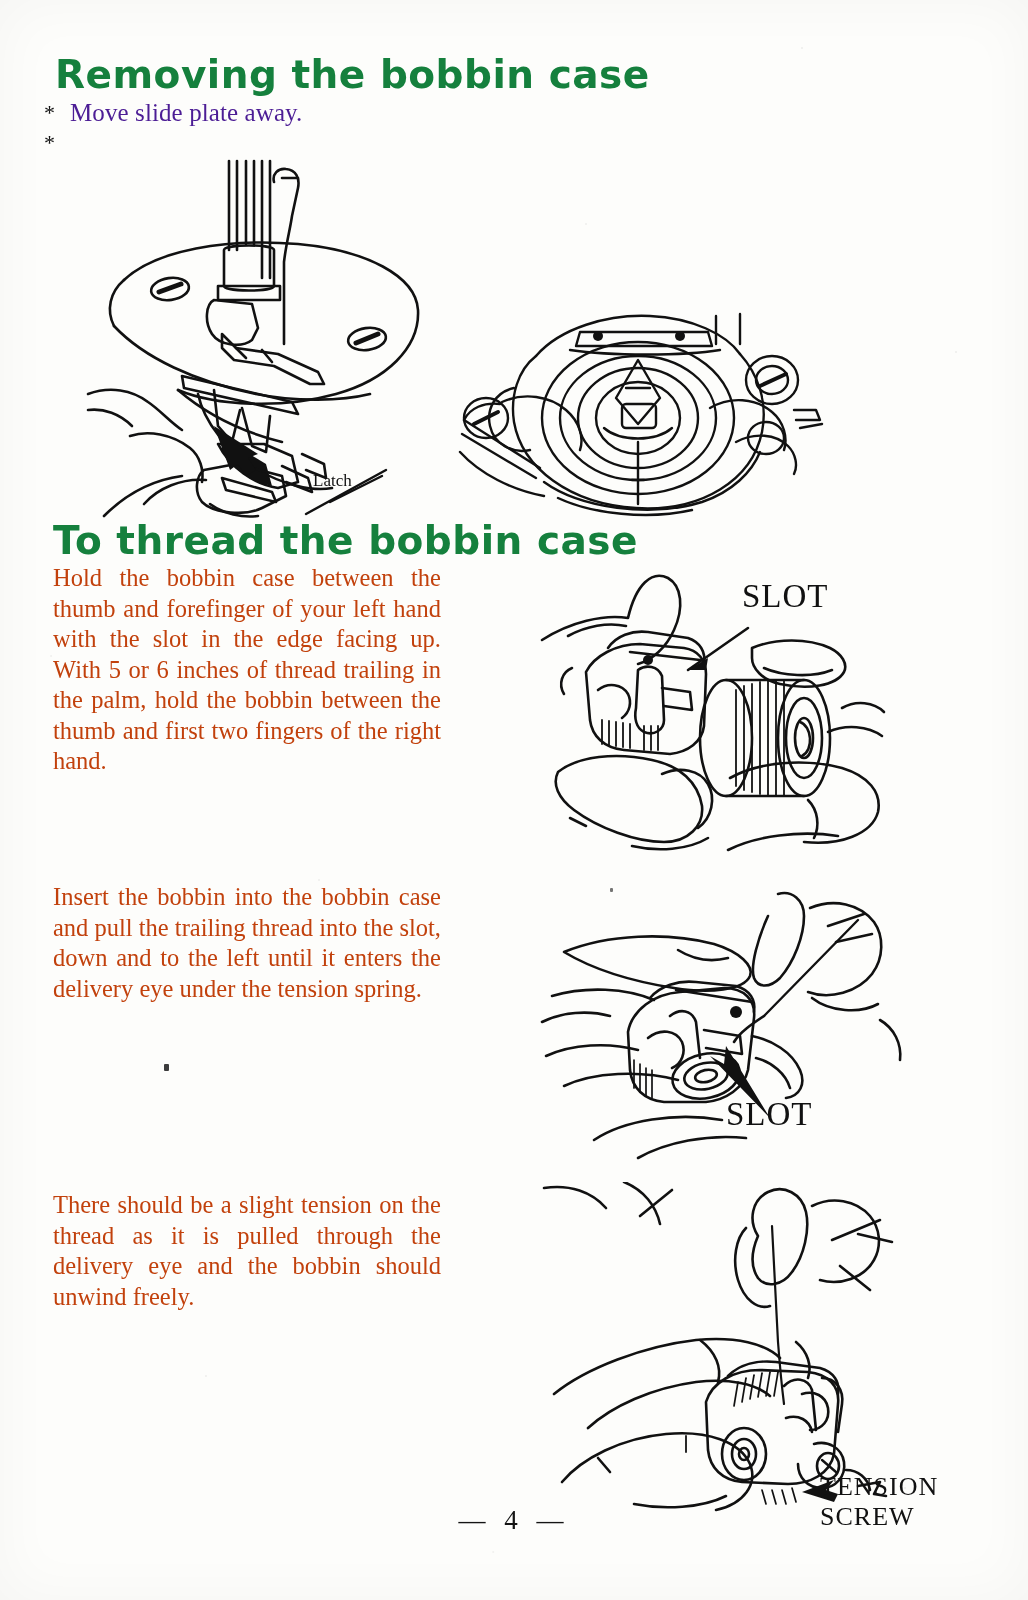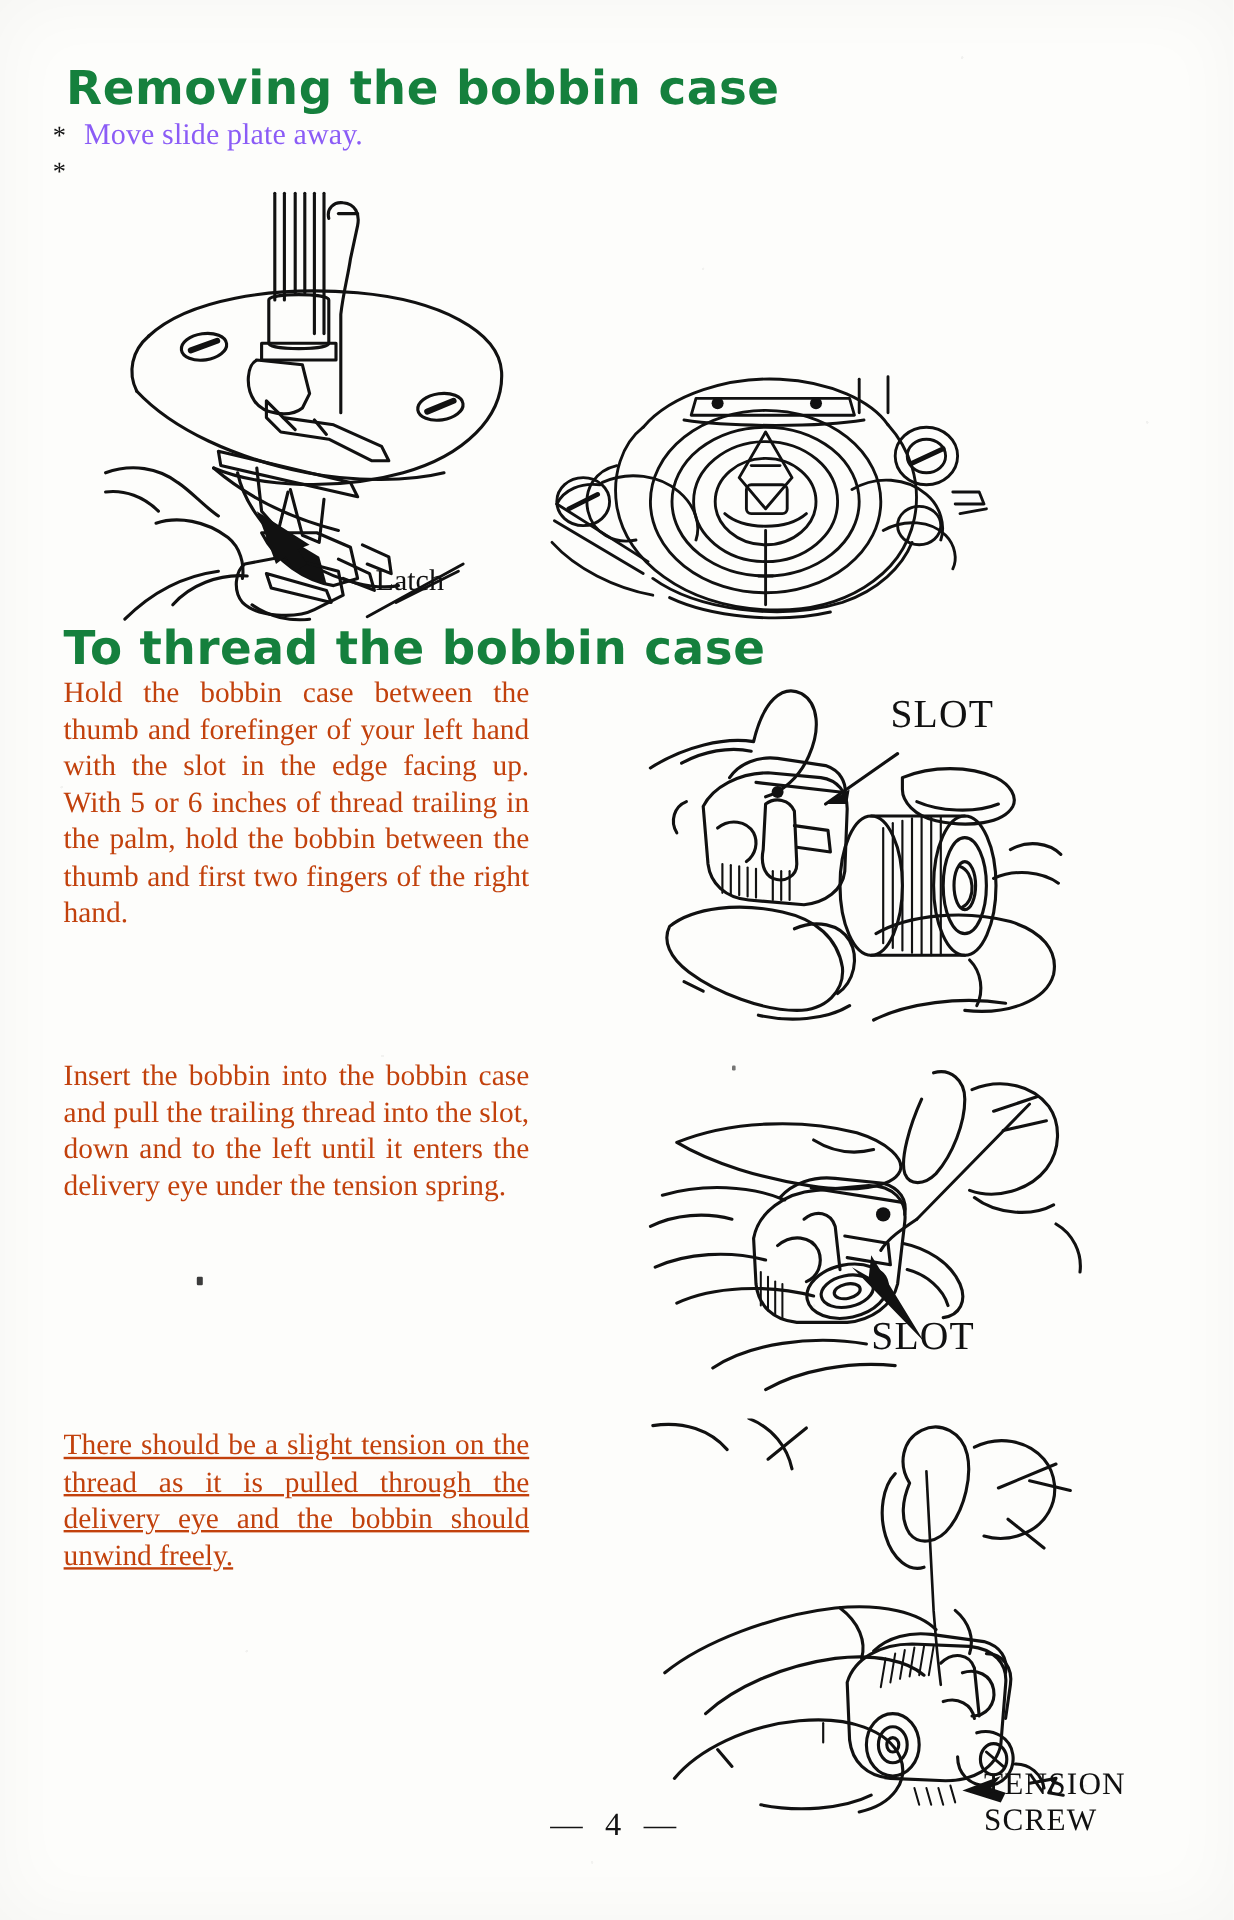--- a/index.html
+++ b/index.html
@@ -36,40 +36,40 @@
     font-weight:700;
     color:#15803d;
     letter-spacing:.5px;
   }
   .sec1-title{position:absolute;left:55px;top:52px;font-size:39px;line-height:46px;}
   .sec2-title{position:absolute;left:53px;top:518px;font-size:39px;line-height:46px;}
 
   .bullet-list{position:absolute;left:44px;top:98px;width:900px;}
   .bullet-row{display:flex;align-items:flex-start;gap:13px;line-height:30px;}
   .bullet-mark{font-size:22px;color:#121212;width:13px;flex:none;line-height:30px;}
-  .bullet-text{font-size:25px;color:#8b5cf6;letter-spacing:.1px;}
+  .bullet-text{font-size:25px;color:#4c1d95;letter-spacing:.1px;}
 
   .body-col{position:absolute;left:53px;width:388px;color:#c2410c;font-size:24.5px;line-height:30.5px;text-align:justify;}
   .body-col p{margin:0;}
   .para-1{top:563px;}
   .para-2{top:882px;}
-  .para-3{top:1190px;text-decoration:underline;}
+  .para-3{top:1190px;}
   .para-3 p + p{margin-top:0;}
 
   .figure{position:absolute;}
   .fig-label{
     position:absolute;
     font-family:Liberation Serif, serif;
     color:#111;
     letter-spacing:1px;
   }
   .lbl-slot1{left:742px;top:578px;font-size:33px;}
   .lbl-slot2{left:726px;top:1096px;font-size:33px;}
   .lbl-tension{left:820px;top:1472px;font-size:26px;line-height:30px;}
-  .lbl-latch{left:313px;top:471px;font-size:25px;font-family:"Liberation Serif",serif;letter-spacing:0;}
+  .lbl-latch{left:313px;top:471px;font-size:17px;font-family:"Liberation Serif",serif;letter-spacing:0;}
 
   .page-footer{
     position:absolute;left:0;right:0;top:1505px;text-align:center;
     font-size:27px;color:#141414;letter-spacing:6px;
   }
 
   .speck{position:absolute;width:5px;height:7px;background:#1a1a1a;border-radius:1px;opacity:.85;}
 
   svg{display:block;}
   .ink{fill:none;stroke:#111;stroke-linecap:round;stroke-linejoin:round;}

